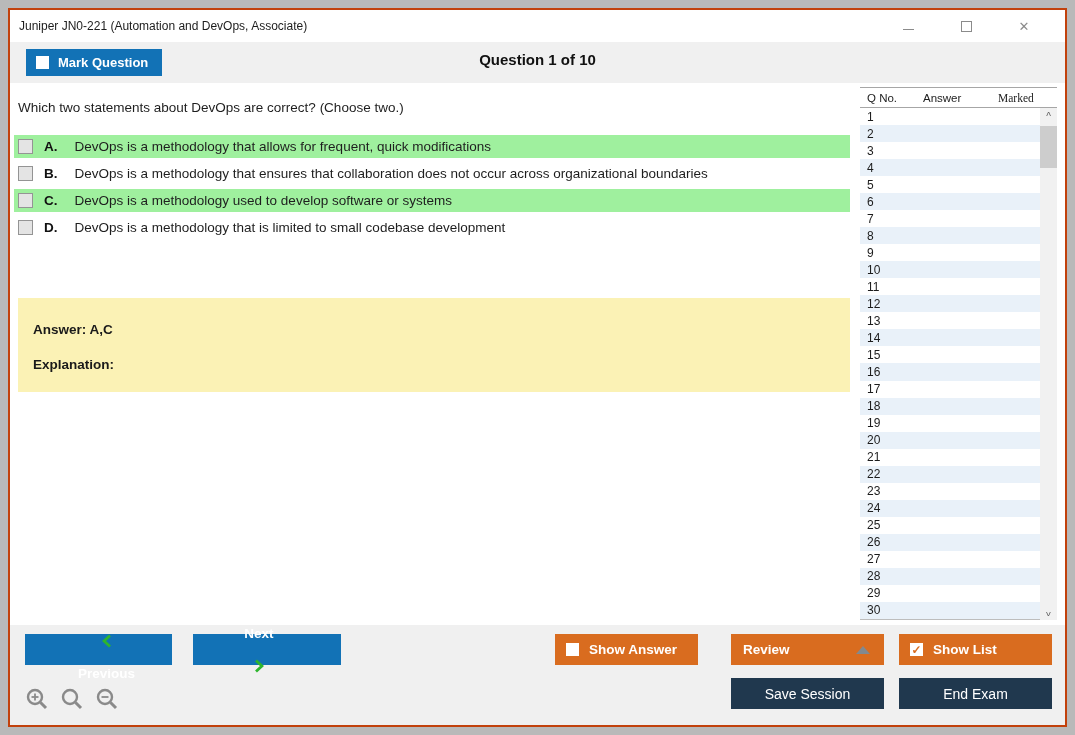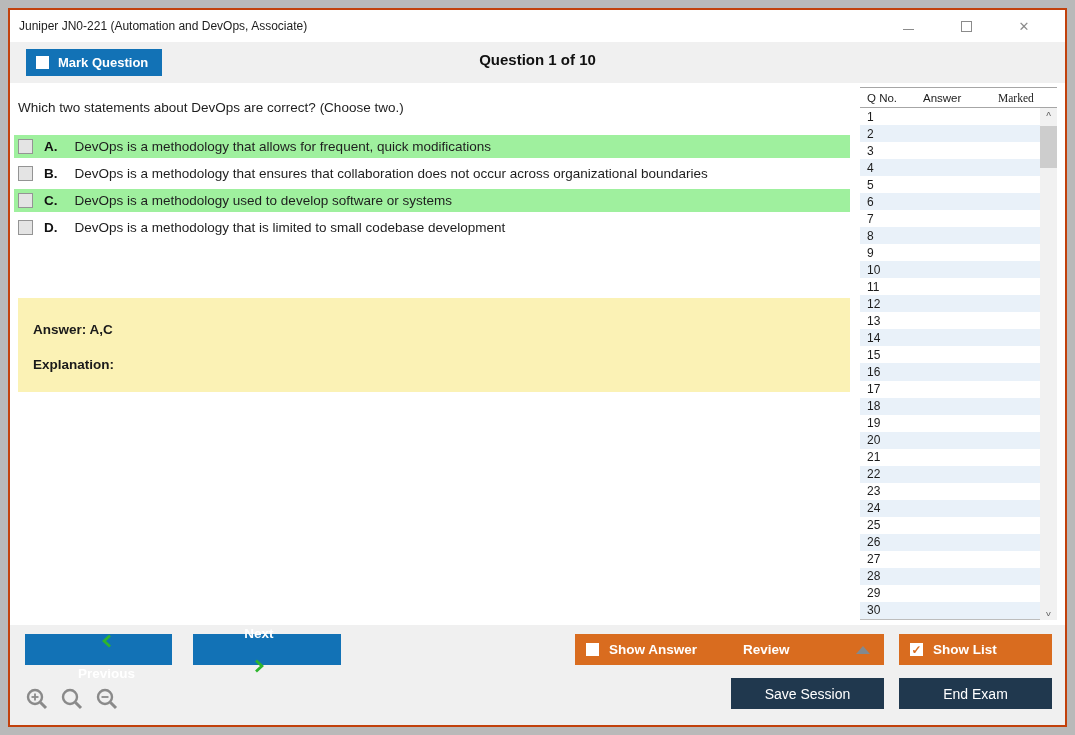--- a/index.html
+++ b/index.html
@@ -69,21 +69,21 @@
 
   
   .footer { position:absolute; left:0; top:615px; width:100%; height:100px; background:#f0f0f0; }
   .fbtn { position:absolute; height:31px; display:flex; align-items:center; color:#fff;
           font-weight:bold; font-size:13.5px; cursor:pointer; }
   .blue { background:#1272b6;flex-direction:column; }
   .orange { background:#d96c1f; }
   .navy { background:#20384e; }
   .btn-prev { left:15px;  top:9px; width:147px; padding-left:16px; gap:18px; }
   .btn-next { left:183px; top:9px; width:148px; justify-content:center; padding-right:16px; gap:18px; }
-  .btn-show-answer { left:565px; top:9px; width:156px; padding-left:11px; gap:10px; }
+  .btn-show-answer { left:545px; top:9px; width:143px; padding-left:11px; gap:10px; }
   .btn-review { left:721px; top:9px; width:153px; padding-left:12px; }
   .btn-show-list { left:889px; top:9px; width:153px; padding-left:11px; gap:10px; }
   .btn-save { left:721px; top:53px; width:153px; justify-content:center; font-weight:normal; font-size:14px; }
   .btn-end  { left:889px; top:53px; width:153px; justify-content:center; font-weight:normal; font-size:14px; }
   .tri-up { width:0; height:0; border-left:7px solid transparent; border-right:7px solid transparent;
             border-bottom:8px solid #82898f; margin-left:auto; margin-right:14px; }
   .chev { flex:none; display:inline-flex; }
 
   .zoom-tools { position:absolute; left:15px; top:62px; display:flex; gap:10px; }
   .zoom-tools svg { cursor:pointer; }

